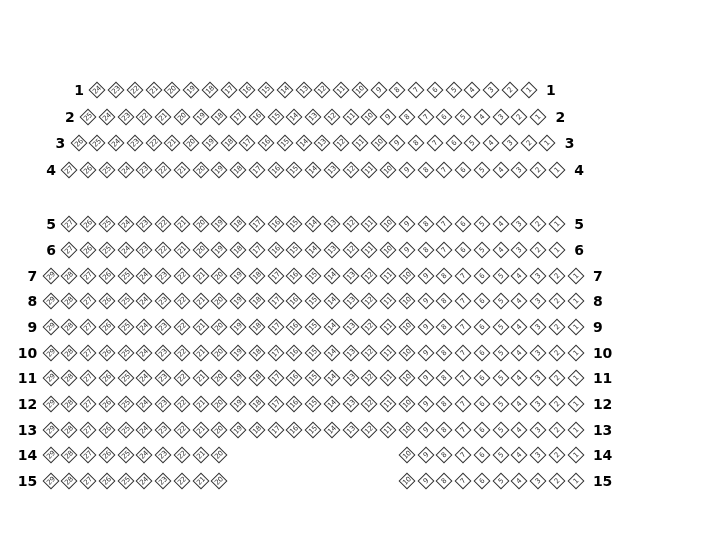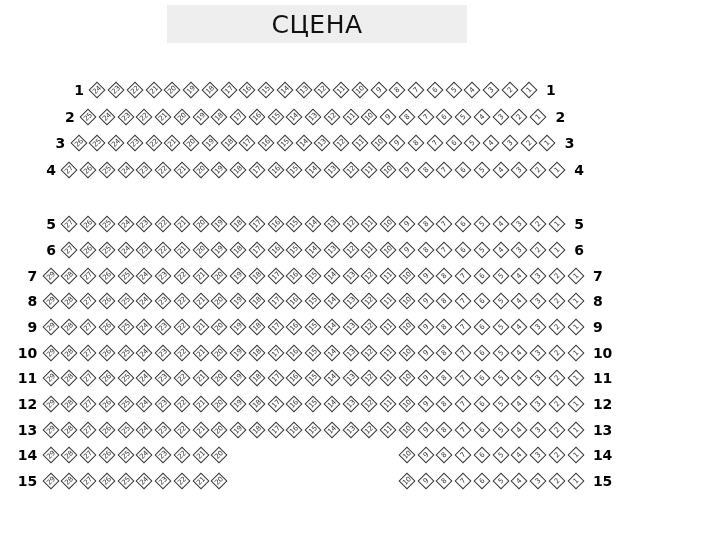--- a/index.html
+++ b/index.html
@@ -86,23 +86,20 @@
     color: #333333;
     letter-spacing: -0.3px;
     white-space: nowrap;
   }
 </style>
 </head>
 <body>
 
 <div class="canvas">
 
-  <div class="stage">
-    <span class="stage-label">СЦЕНА</span>
-  </div>
 
   <div class="hall">
       <div class="row">
         <div class="row-label left">1</div>
         <div class="seats">
           <div class="seat-slot">
             <div class="seat">
               <span class="seat-num">24</span>
             </div>
           </div>

